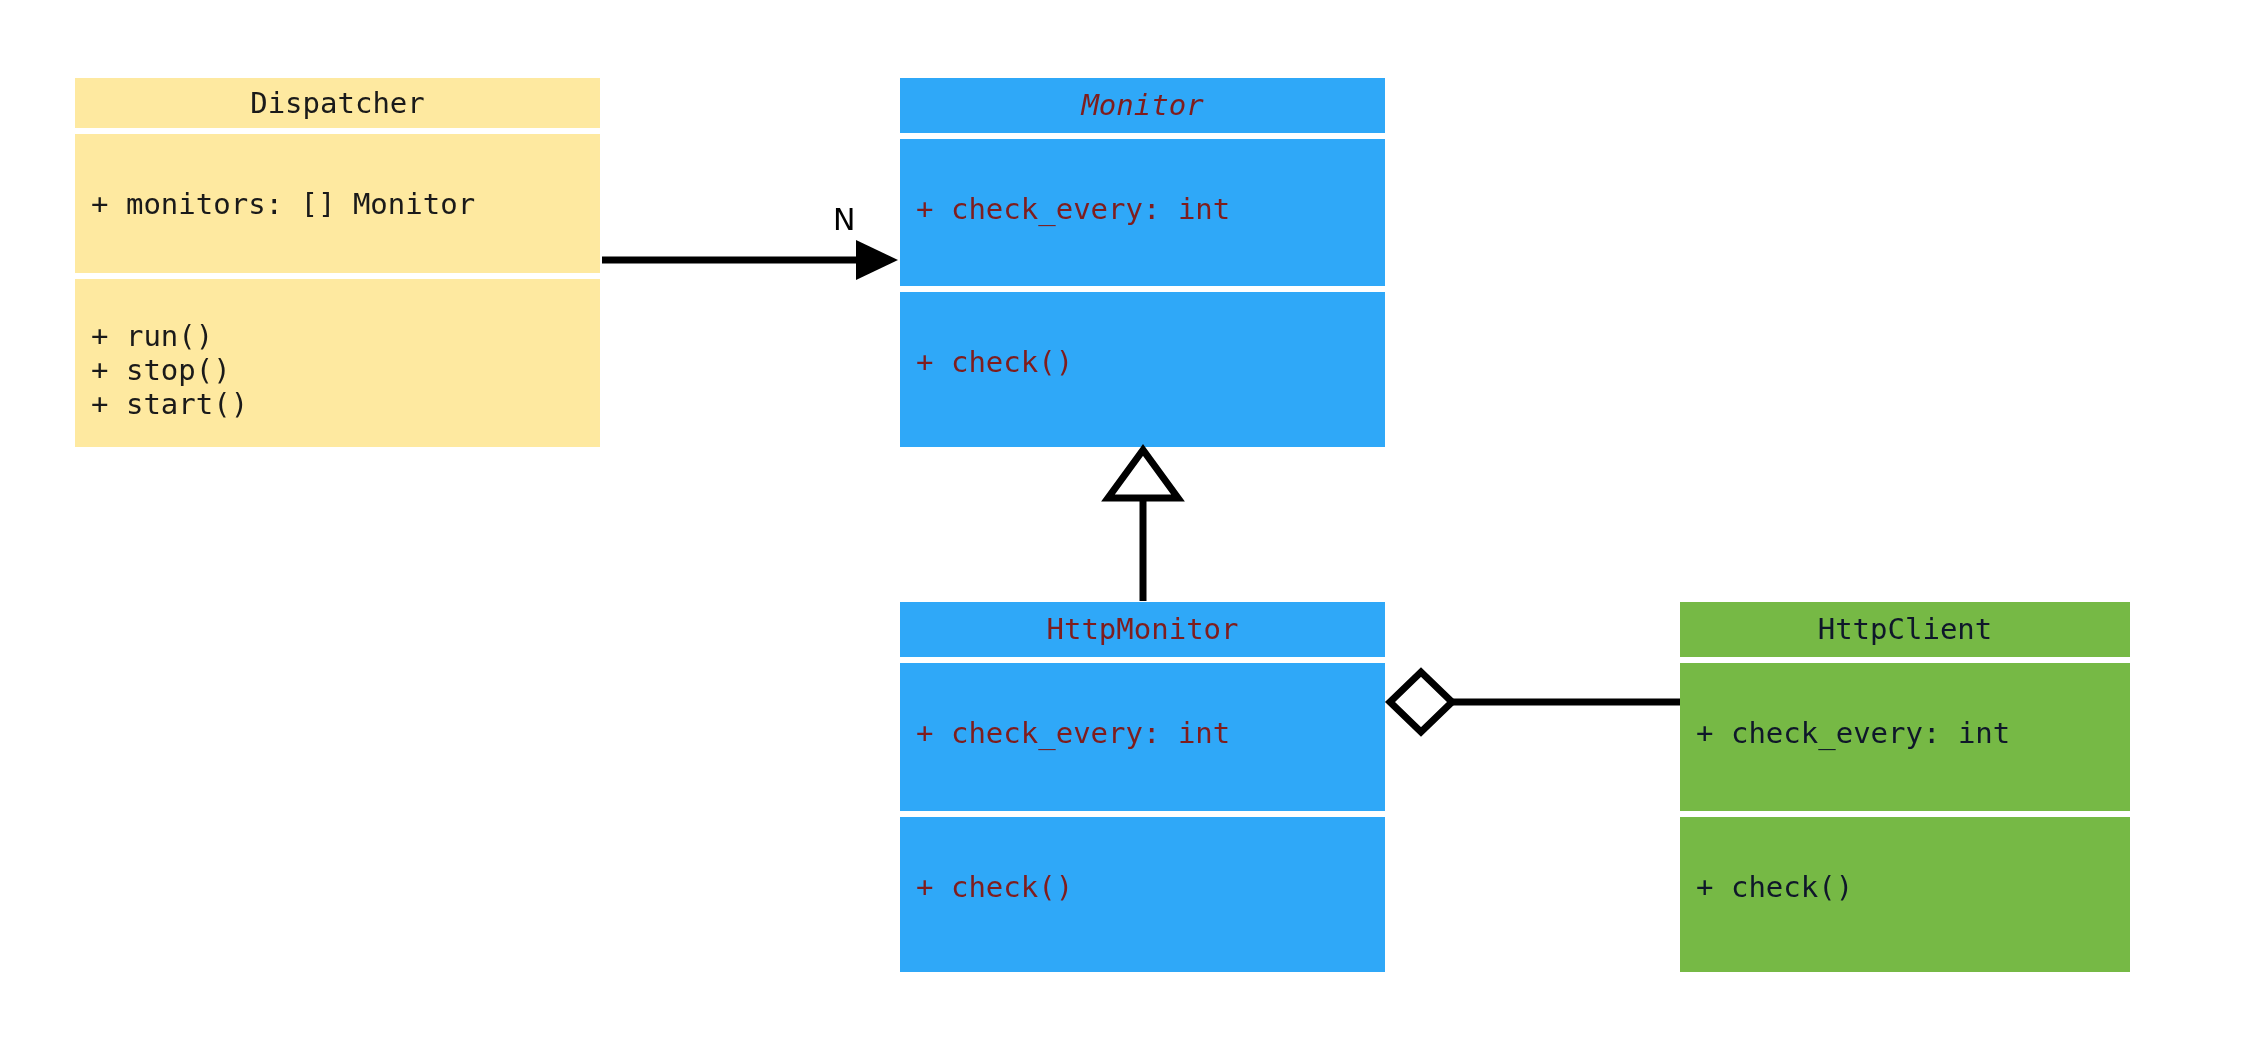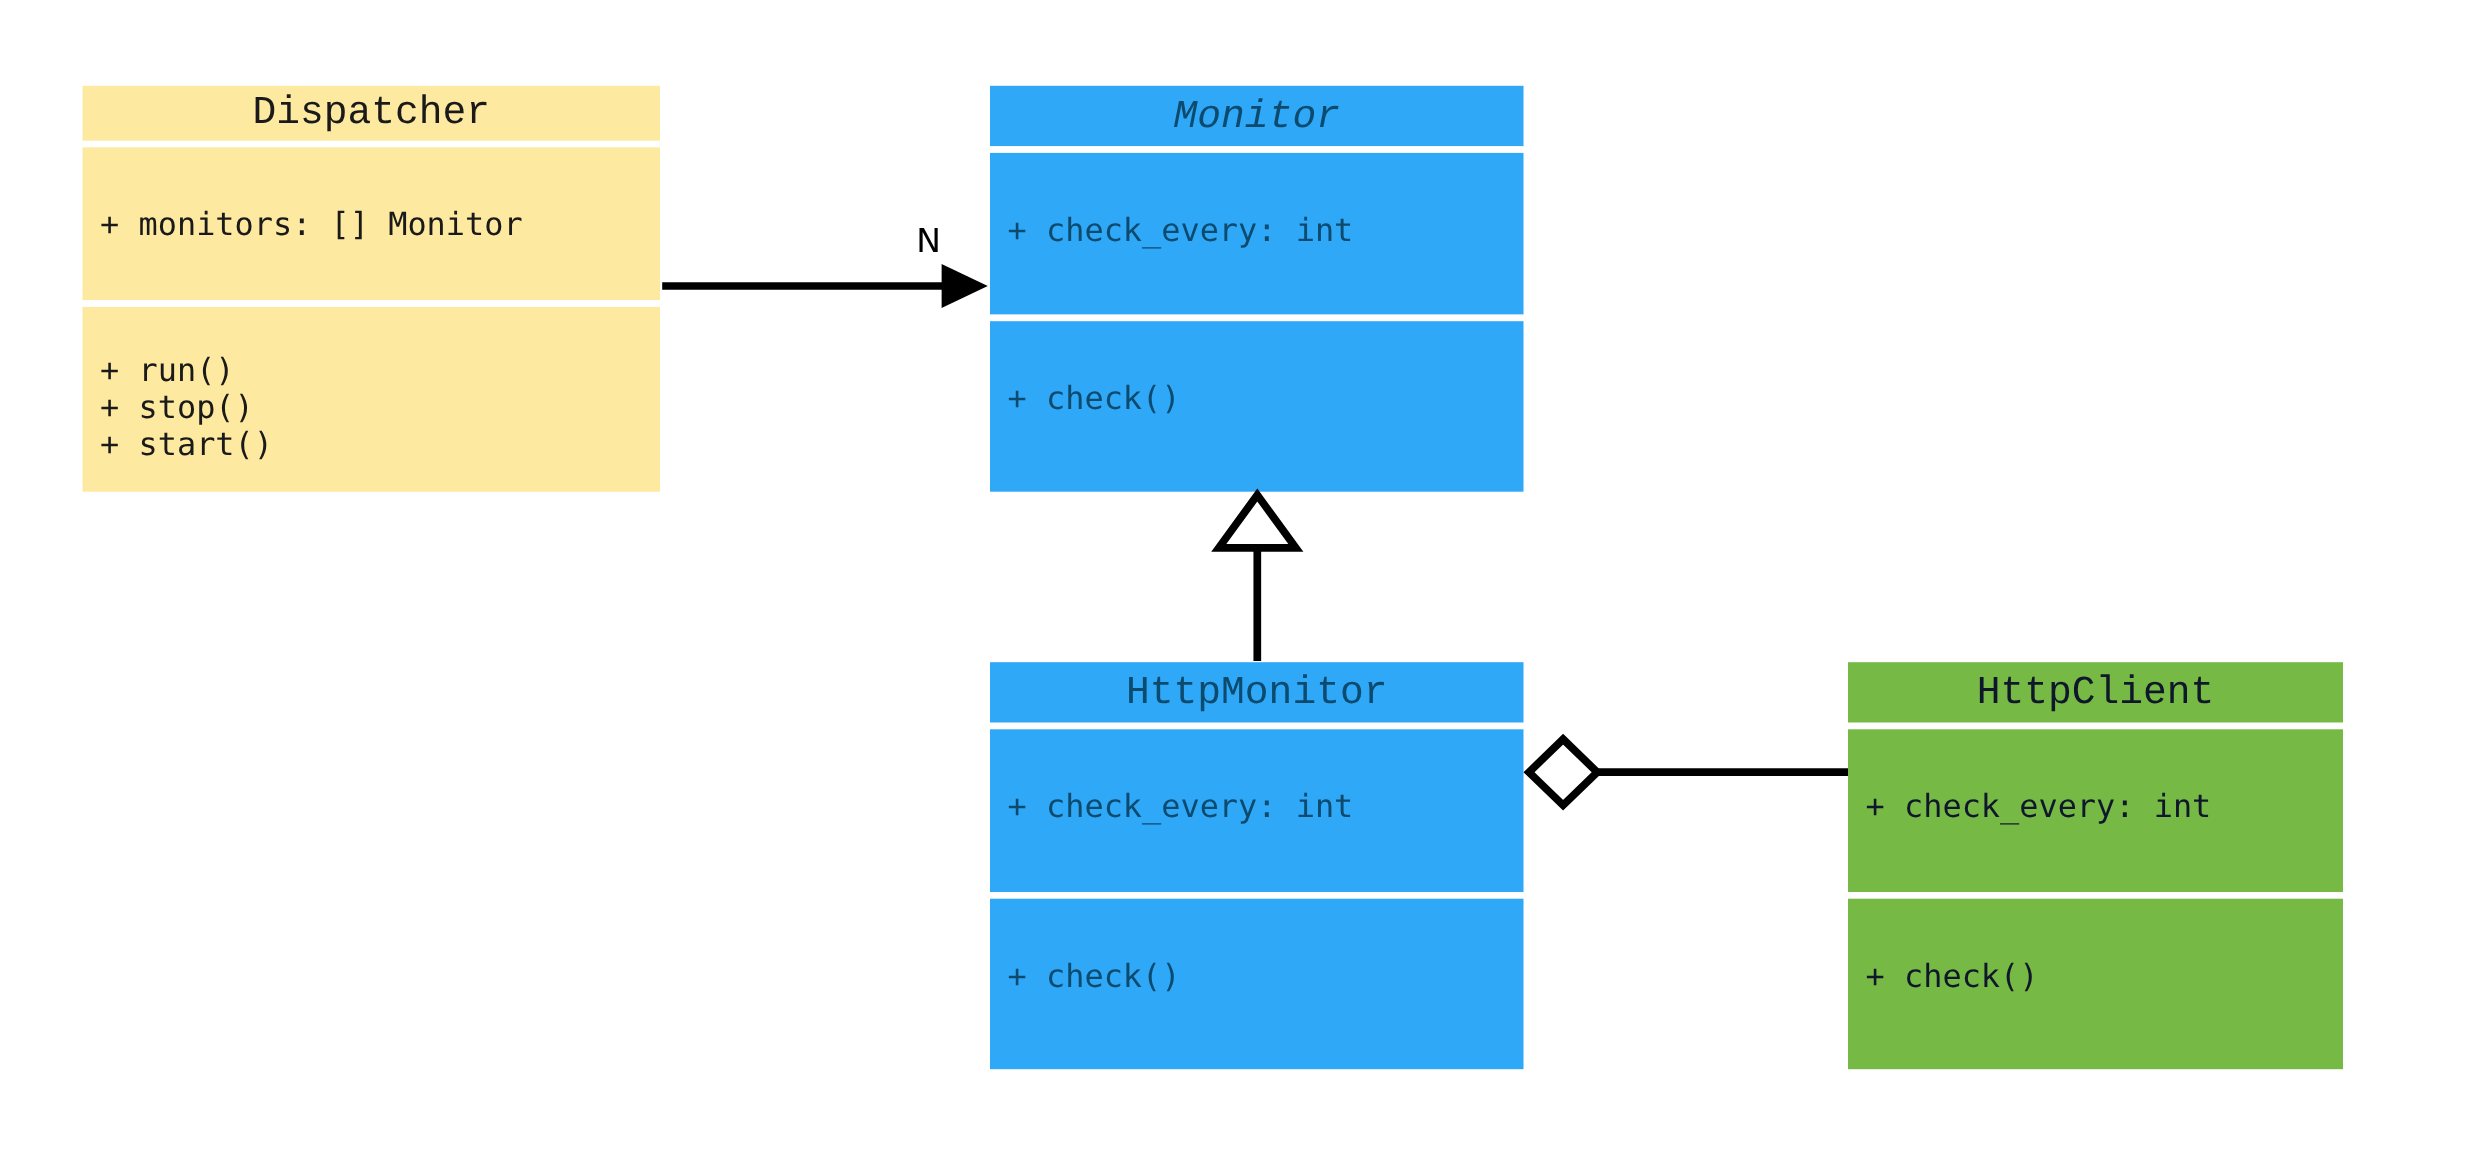--- a/index.html
+++ b/index.html
@@ -20,27 +20,26 @@
   .uml-class {
     position: absolute;
     box-sizing: border-box;
     display: flex;
     flex-direction: column;
     background: transparent;
   }
   .uml-header {
     box-sizing: border-box;
     text-align: center;
-    font-size: 36px;
+    font-size: 29px;
     line-height: 1;
     display: flex;
     align-items: center;
     justify-content: center;
     letter-spacing: 0px;
-    font-family: Liberation Mono, monospace;
   }
   .uml-header.abstract {
     font-style: italic;
   }
   .uml-compartment {
     box-sizing: border-box;
     padding-left: 16px;
     font-size: 29px;
     line-height: 34px;
     display: flex;
@@ -53,21 +52,21 @@
   .divider {
     height: 6px;
     background: #ffffff;
     flex: 0 0 auto;
   }
 
   
   .theme-yellow .uml-header,
   .theme-yellow .uml-compartment { background: #fee9a0; color: #1a1a1a; }
   .theme-blue .uml-header,
-  .theme-blue .uml-compartment { background: #2fa8f8; color: #0c4a6e; }
+  .theme-blue .uml-compartment { background: #2fa8f8; color: #7f1d1d; }
   .theme-green .uml-header,
   .theme-green .uml-compartment { background: #76b945; color: #0f172a; }
 
   
   .edge-svg {
     position: absolute;
     left: 0;
     top: 0;
     width: 2244px;
     height: 1048px;

